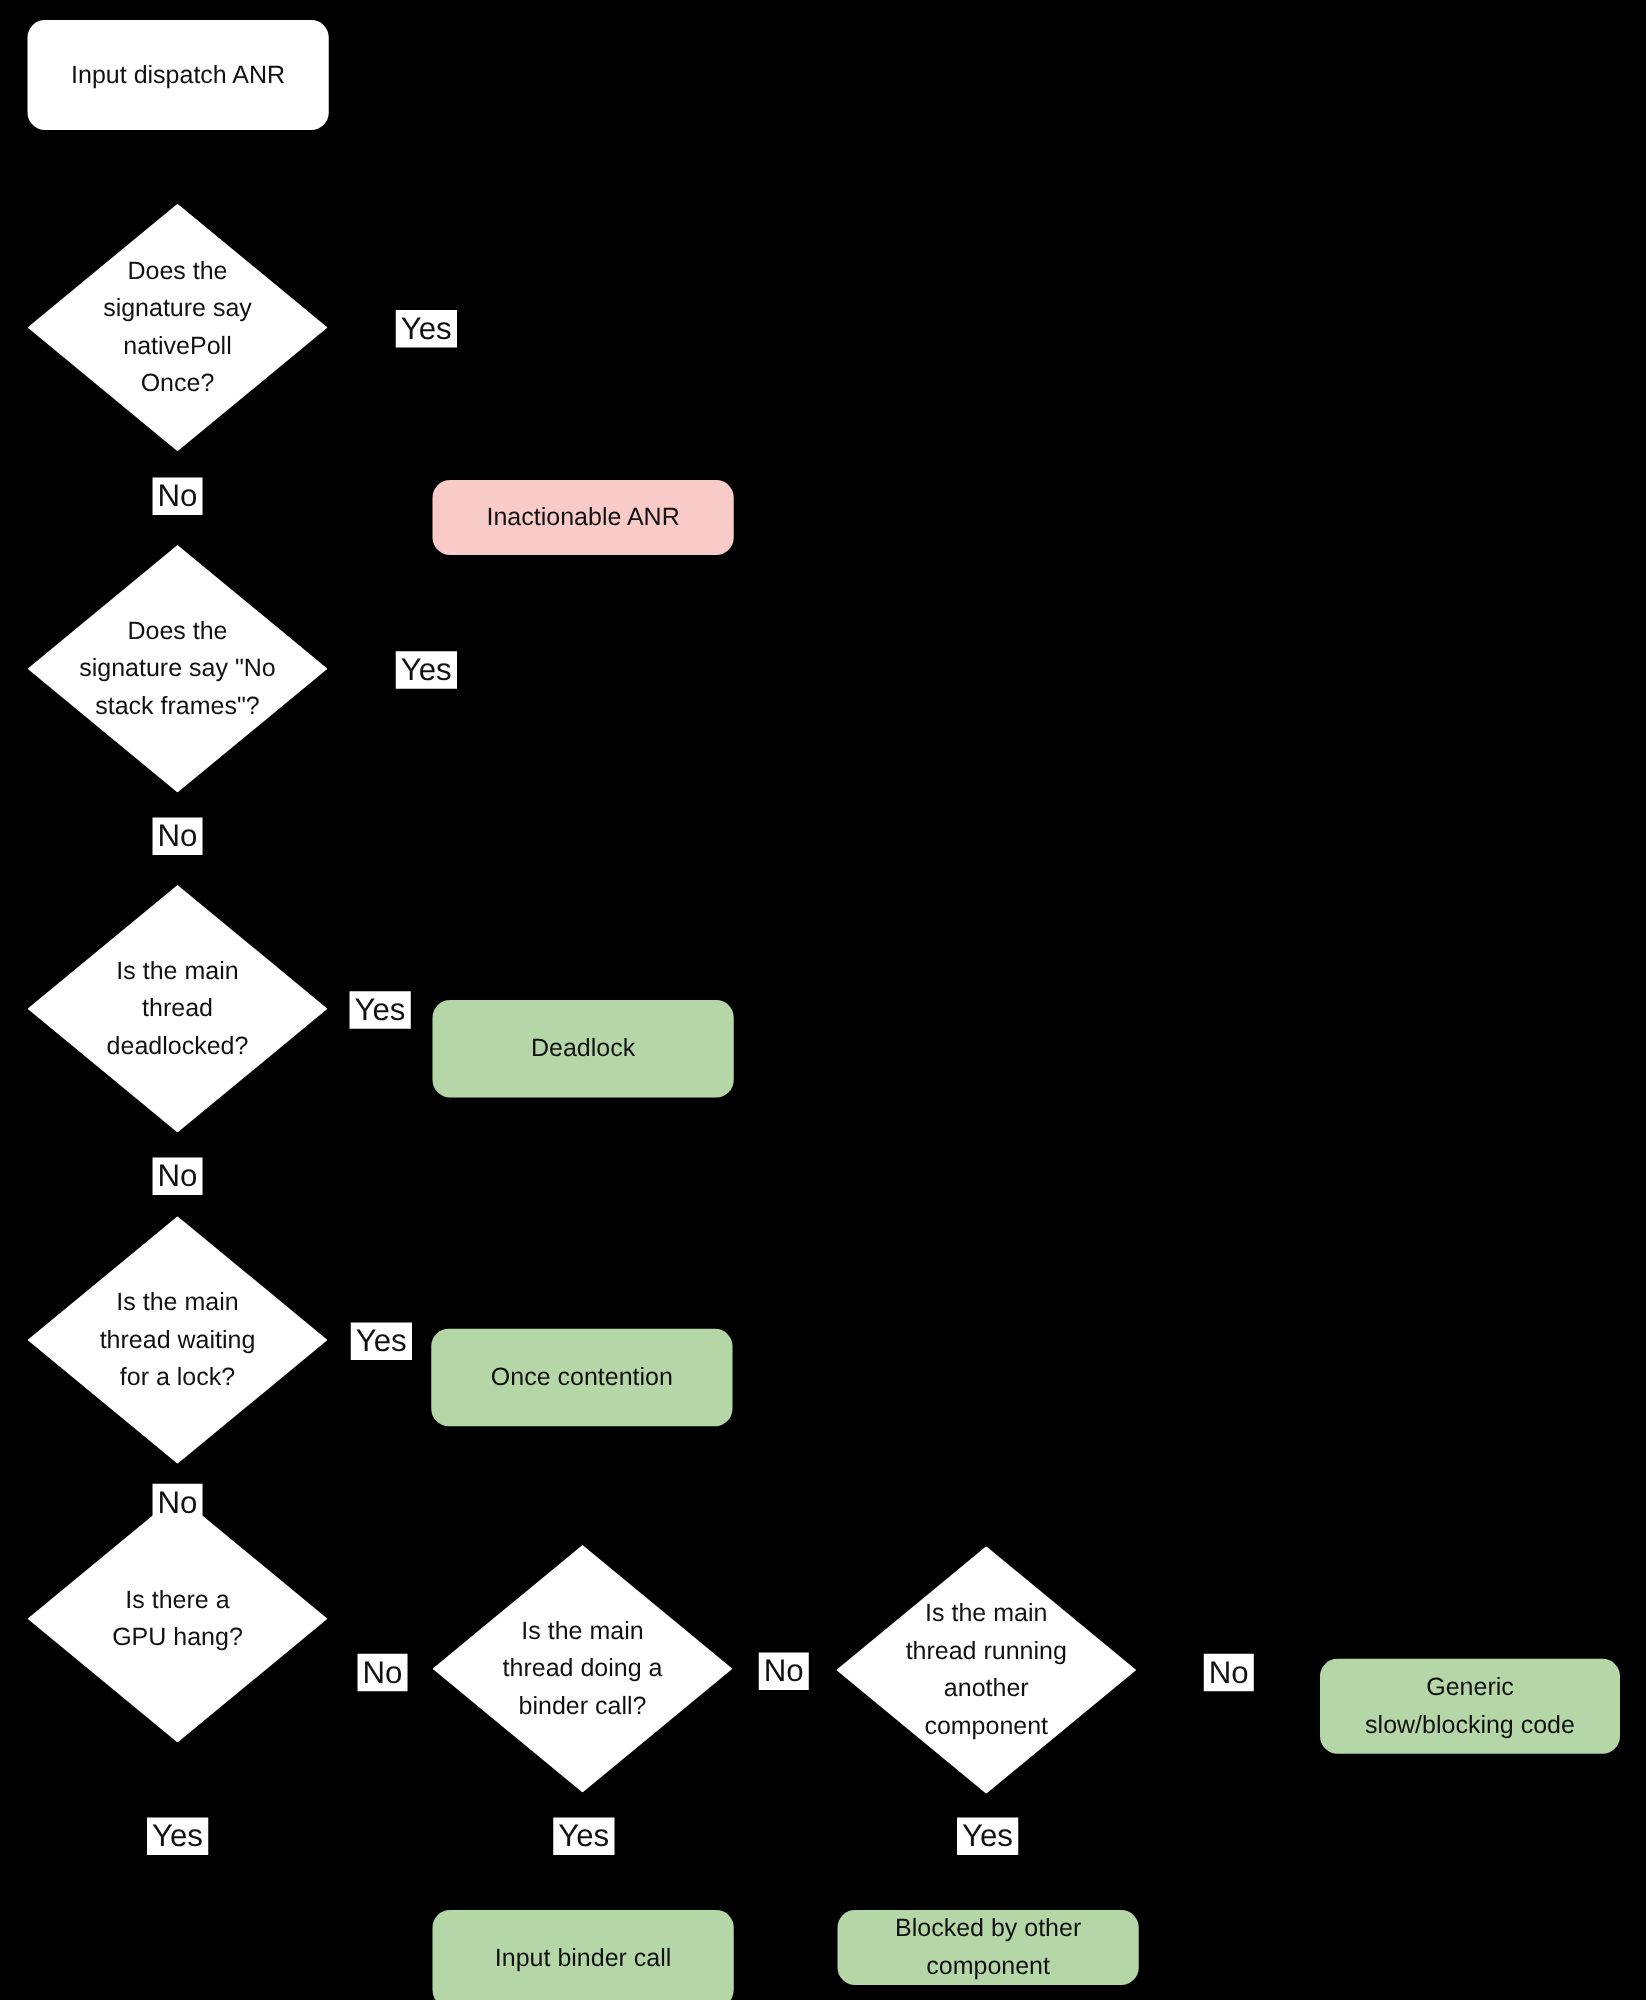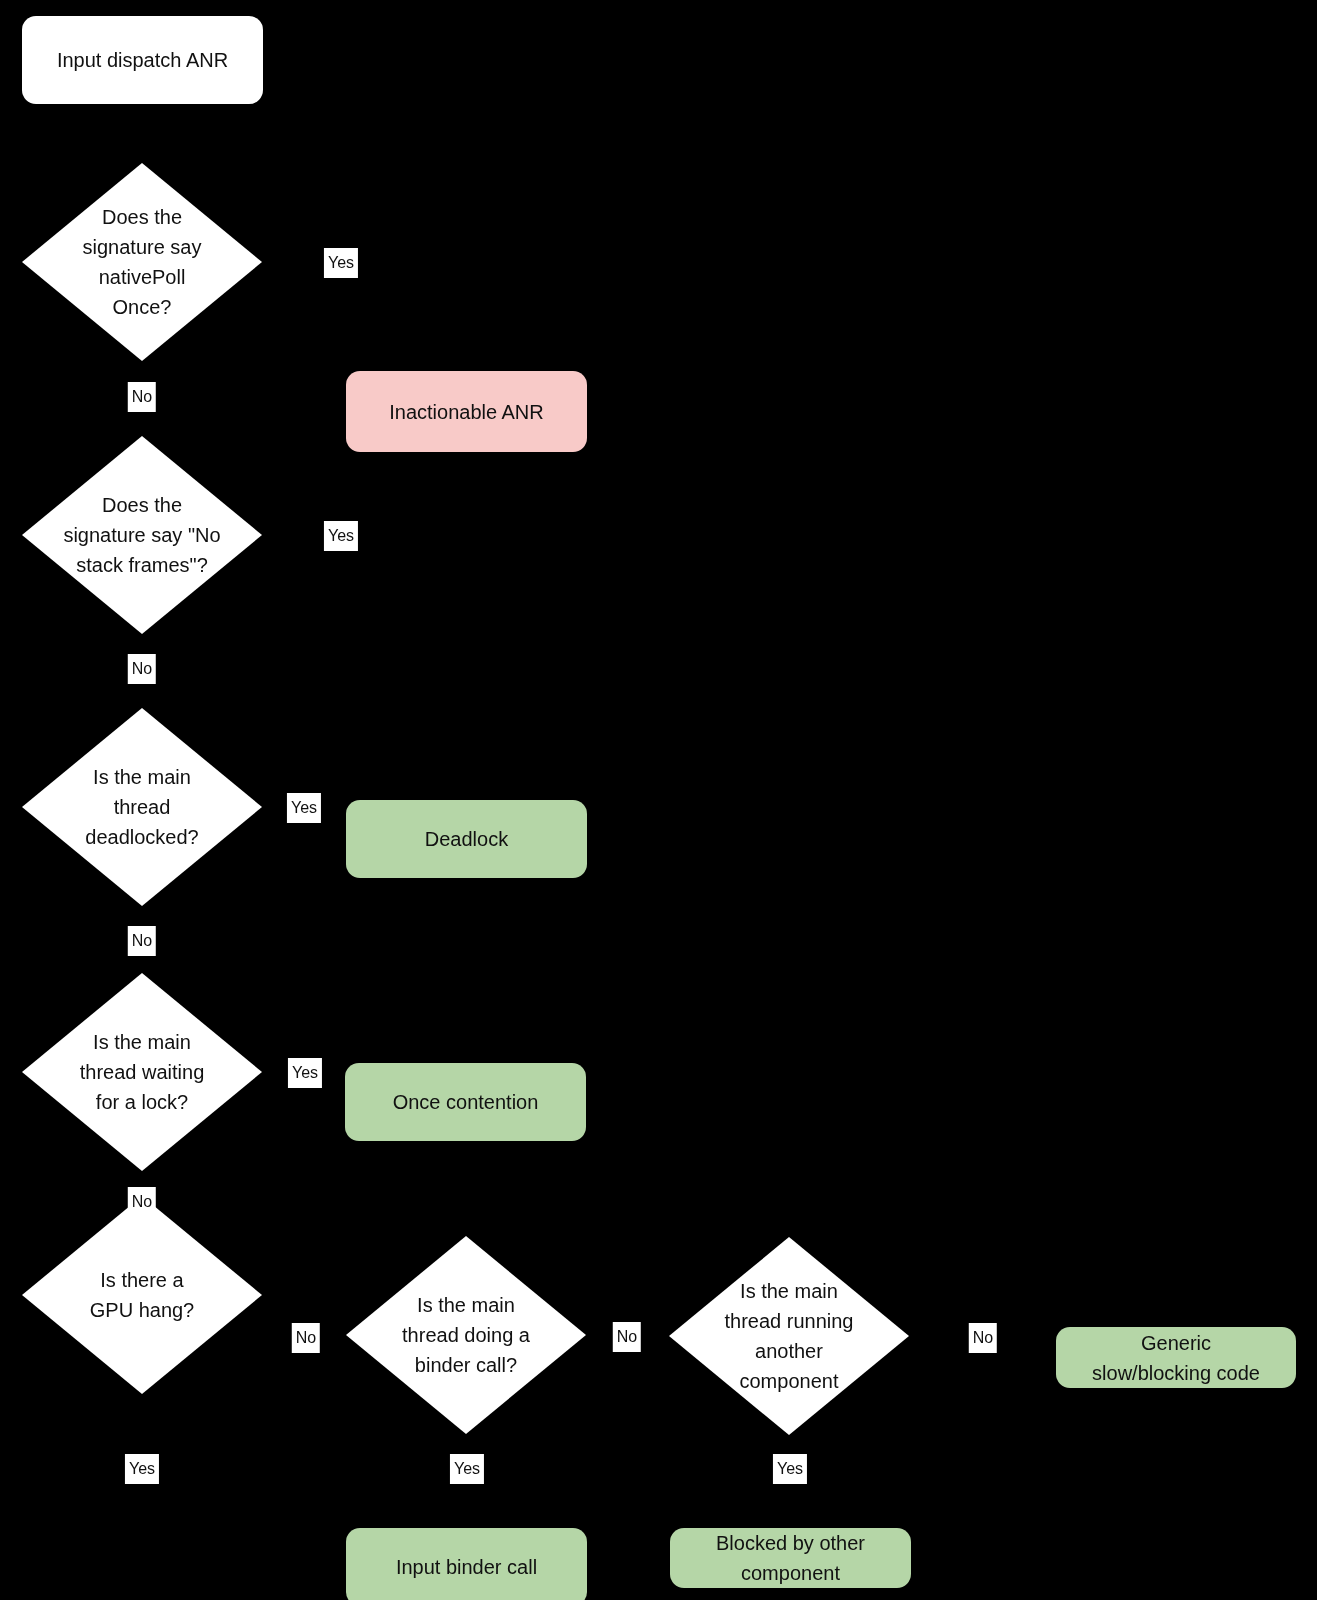--- a/index.html
+++ b/index.html
@@ -38,21 +38,21 @@
   }
   .box .label{position:absolute;inset:0;}
   .start{background:var(--node-fill);}
   .good{background:var(--outcome-good);margin-top:30px;}
   .bad{background:var(--outcome-bad);}
   .tag{
     position:absolute;
     transform:translate(-50%,-50%);
     background:var(--node-fill);
     color:var(--text);
-    font-size:16px;line-height:28px;
+    font-size:25px;line-height:28px;
     padding:1px 4px;
     white-space:nowrap;
   }
 </style>
 </head>
 <body>
 
 <div class="canvas">
 
   <div class="node box start" style="left:22px;top:16px;width:241px;height:88px">
@@ -102,21 +102,21 @@
   </div>
 
   <div class="node diamond" style="left:669px;top:1237px;width:240px;height:198px">
     <div class="shape"></div>
     <div class="label">Is the main
 thread running
 another
 component</div>
   </div>
 
-  <div class="node box bad" style="left:346px;top:371px;width:241px;height:81px">
+  <div class="node box bad" style="left:346px;top:384px;width:241px;height:60px">
     <div class="label">Inactionable ANR</div>
   </div>
 
   <div class="node box good" style="left:346px;top:770px;width:241px;height:78px">
     <div class="label">Deadlock</div>
   </div>
 
   <div class="node box good" style="left:345px;top:1033px;width:241px;height:78px">
     <div class="label">Once contention</div>
   </div>
@@ -124,21 +124,21 @@
 
   <div class="node box good" style="left:346px;top:1498px;width:241px;height:78px">
     <div class="label">Input binder call</div>
   </div>
 
   <div class="node box good" style="left:670px;top:1498px;width:241px;height:60px">
     <div class="label">Blocked by other
 component</div>
   </div>
 
-  <div class="node box good" style="left:1056px;top:1297px;width:240px;height:61px">
+  <div class="node box good" style="left:1056px;top:1297px;width:240px;height:76px">
     <div class="label">Generic
 slow/blocking code</div>
   </div>
 
   <div class="tag" style="left:341px;top:263px">Yes</div>
   <div class="tag" style="left:142px;top:397px">No</div>
 
   <div class="tag" style="left:341px;top:536px">Yes</div>
   <div class="tag" style="left:142px;top:669px">No</div>
 

